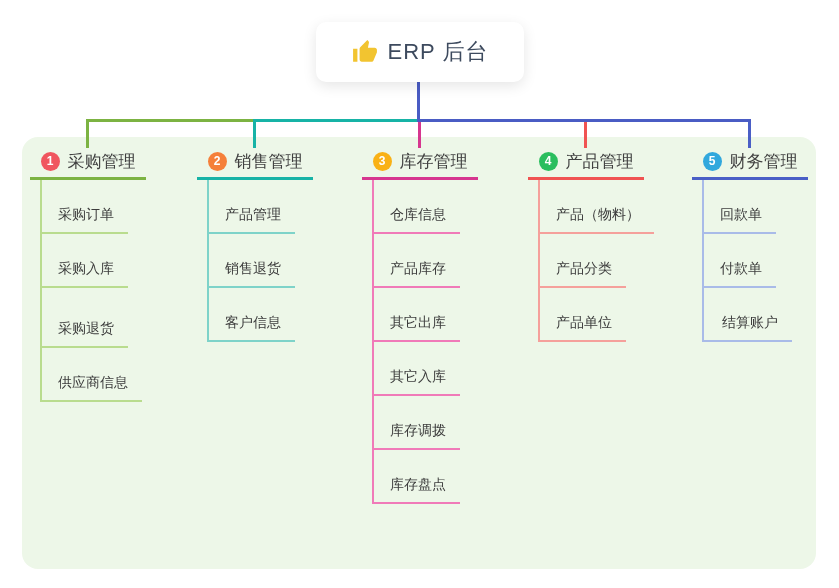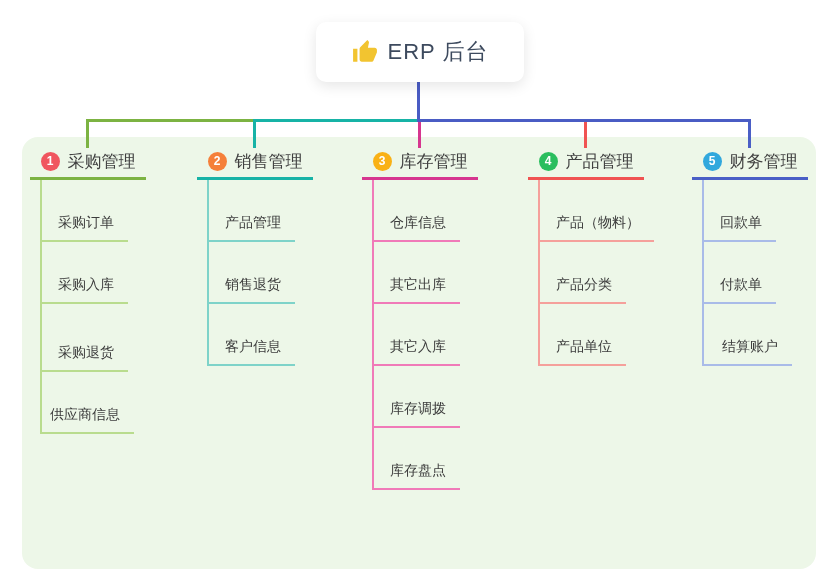--- a/index.html
+++ b/index.html
@@ -32,21 +32,21 @@
   .badge{
     width:19px;height:19px;border-radius:50%;flex:0 0 19px;
     color:#fff;font-size:12px;font-weight:bold;
     display:flex;align-items:center;justify-content:center;
   }
   .branch-title{font-size:17px;color:#404040;white-space:nowrap;}
   .children{
     margin-left:10px;border-left:2px solid #ccc;
   }
   .child{
-    height:62px;width:max-content;min-width:72px;
+    height:54px;width:max-content;min-width:72px;
     padding:0 14px 8px 16px;box-sizing:border-box;
     display:flex;align-items:flex-end;
     border-bottom:2px solid #ccc;
     font-size:14px;color:#3c3c3c;white-space:nowrap;
     cursor:pointer;
   }
 </style>
 </head>
 <body>
 
@@ -75,41 +75,42 @@
 <div id="branches">
     <div class="branch" style="left: 30px;">
       <div class="branch-header" style="border-bottom-color: rgb(124, 179, 66);">
         <span class="badge" style="background: rgb(240, 86, 95);">1</span>
         <span class="branch-title">采购管理</span>
       </div>
       <div class="children" style="border-left-color: rgb(185, 220, 142);">
         <div class="child" style="border-bottom-color: rgb(185, 220, 142);">采购订单</div>
         <div class="child" style="border-bottom-color: rgb(185, 220, 142);">采购入库</div>
         <div class="child" style="border-bottom-color: rgb(185, 220, 142); margin-top: 6px;">采购退货</div>
-        <div class="child" style="border-bottom-color: rgb(185, 220, 142); padding-left: 8px;">供应商信息</div>
+        <div class="child" style="border-bottom-color: rgb(185, 220, 142);">供应商信息</div>
       </div>
     </div>
     <div class="branch" style="left: 197px;">
       <div class="branch-header" style="border-bottom-color: rgb(23, 179, 166);">
         <span class="badge" style="background: rgb(245, 128, 58);">2</span>
         <span class="branch-title">销售管理</span>
       </div>
       <div class="children" style="border-left-color: rgb(126, 211, 201);">
         <div class="child" style="border-bottom-color: rgb(126, 211, 201);">产品管理</div>
         <div class="child" style="border-bottom-color: rgb(126, 211, 201);">销售退货</div>
         <div class="child" style="border-bottom-color: rgb(126, 211, 201);">客户信息</div>
       </div>
     </div>
     <div class="branch" style="left: 362px;">
       <div class="branch-header" style="border-bottom-color: rgb(214, 54, 143);">
         <span class="badge" style="background: rgb(249, 177, 21);">3</span>
         <span class="branch-title">库存管理</span>
       </div>
       <div class="children" style="border-left-color: rgb(240, 122, 184);">
         <div class="child" style="border-bottom-color: rgb(240, 122, 184);">仓库信息</div>
+        <div class="child" style="border-bottom-color: rgb(240, 122, 184);">产品库存</div>
         <div class="child" style="border-bottom-color: rgb(240, 122, 184);">其它出库</div>
         <div class="child" style="border-bottom-color: rgb(240, 122, 184);">其它入库</div>
         <div class="child" style="border-bottom-color: rgb(240, 122, 184);">库存调拨</div>
         <div class="child" style="border-bottom-color: rgb(240, 122, 184);">库存盘点</div>
       </div>
     </div>
     <div class="branch" style="left: 528px;">
       <div class="branch-header" style="border-bottom-color: rgb(240, 83, 82);">
         <span class="badge" style="background: rgb(42, 190, 94);">4</span>
         <span class="branch-title">产品管理</span>

